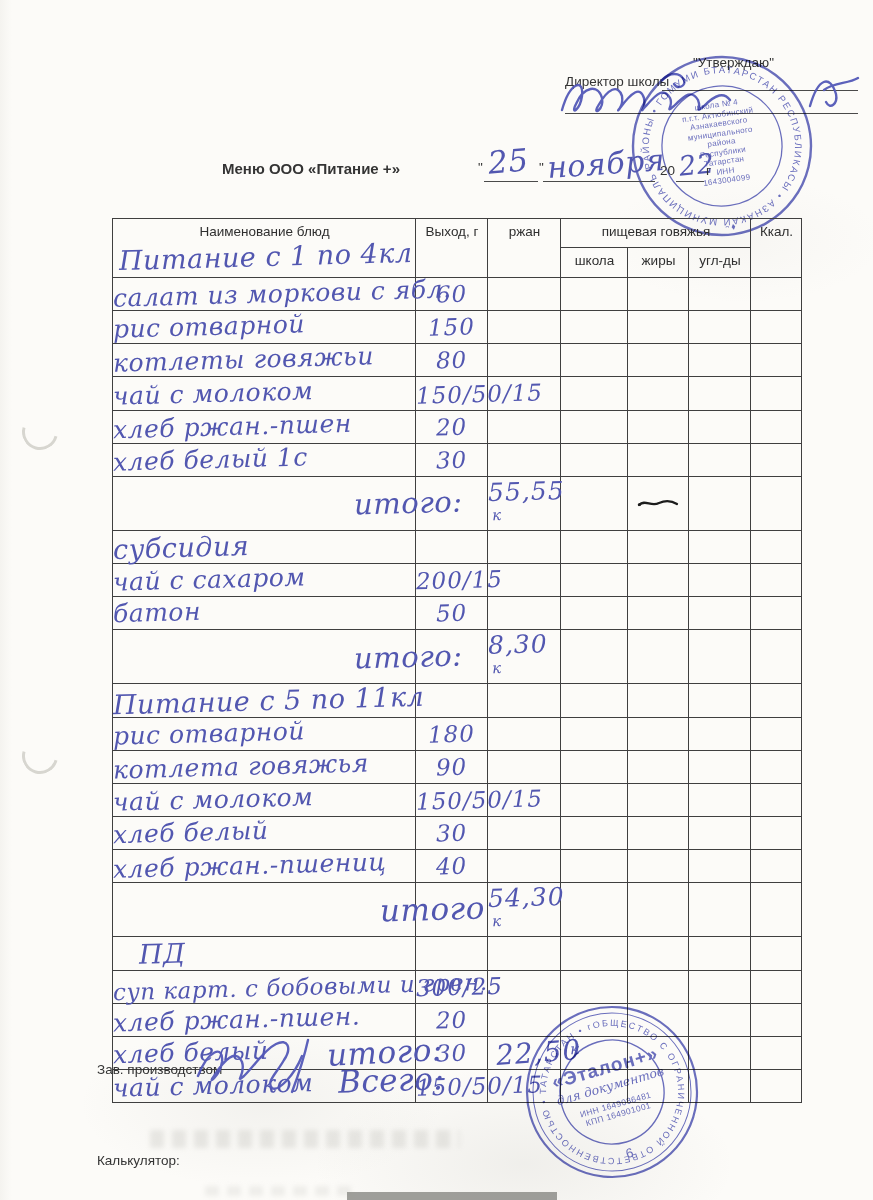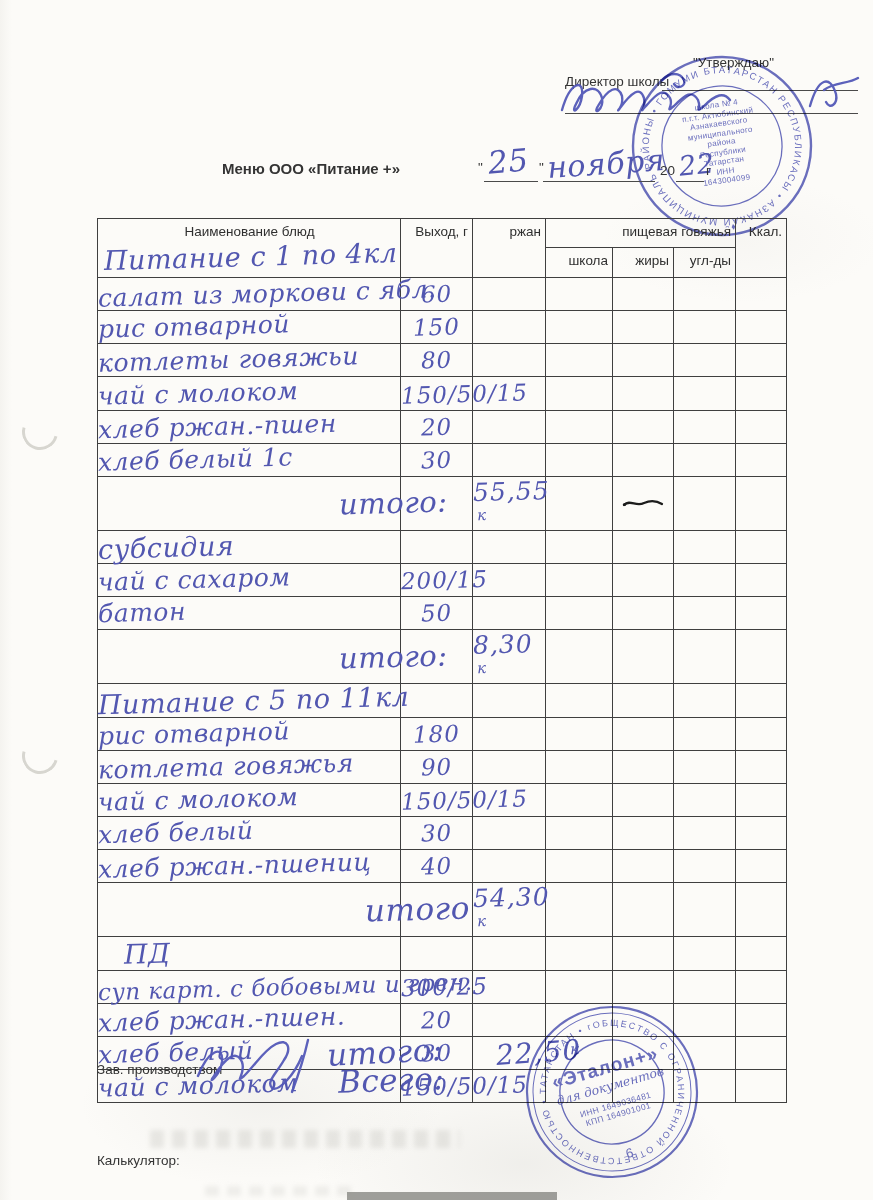--- a/index.html
+++ b/index.html
@@ -12,23 +12,23 @@
       radial-gradient(200px 90px at 85% 20%, rgba(190,190,182,.08), transparent 70%),
       linear-gradient(to right, rgba(200,198,190,.15), transparent 12px);
     pointer-events:none;}
   .abs{position:absolute;}
   .printed{color:#343434;font-size:13.5px;}
   
   .hw{font-family:"DejaVu Serif",serif;font-style:italic;color:#5257b0;letter-spacing:.5px;
       display:inline-block;transform:rotate(-1.6deg);white-space:nowrap;}
   .hw.num{letter-spacing:1px;}
   
-  table.menu{position:absolute;left:97px;top:218px;width:689px;border-collapse:collapse;table-layout:fixed;padding-left:9px;}
+  table.menu{position:absolute;left:112px;top:218px;width:689px;border-collapse:collapse;table-layout:fixed;padding-left:9px;}
   table.menu th, table.menu td{border:1.5px solid #3f3f3f;padding:0;overflow:visible;}
-  th{font-weight:normal;color:#2f2f2f;font-size:13.5px;text-align:right;vertical-align:top;}
+  th{font-weight:normal;color:#2f2f2f;font-size:13.5px;text-align:center;vertical-align:top;}
   th .lbl{display:inline-block;padding:5px 4px 0 5px;}
   th.h-name{text-align:center;position:relative;}
   tbody tr{height:33.17px;}
   td.c-name{padding-left:7px;}
   td.c-out{text-align:center;}
   td.c-price{padding-left:9px;}
   .r-dish .hw{font-size:25px;line-height:26px;}
   .r-dish .hw.num{font-size:23px;}
   .r-sect .hw{font-size:27px;line-height:27px;}
   .r-total td.c-name{text-align:right;}

